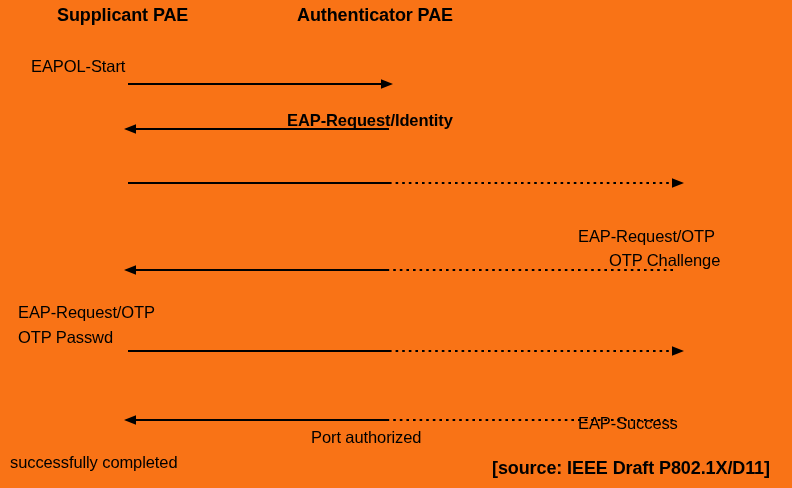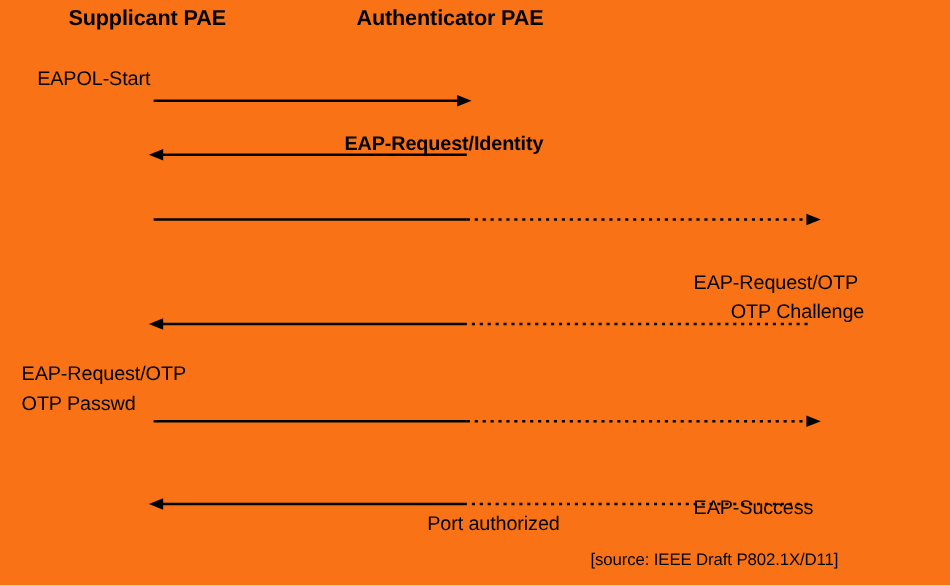--- a/index.html
+++ b/index.html
@@ -27,22 +27,22 @@
   .msg-label {
     position: absolute;
     font-size: 16.5px;
     font-weight: normal;
     color: #000000;
     white-space: nowrap;
     letter-spacing: -0.1px;
   }
   .source-note {
     position: absolute;
-    font-size: 14px;
-    font-weight: normal;
+    font-size: 18px;
+    font-weight: bold;
     color: #000000;
     white-space: nowrap;
     letter-spacing: -0.1px;
   }
   #arrow-layer {
     position: absolute;
     left: 0;
     top: 0;
     width: 792px;
     height: 488px;
@@ -78,21 +78,22 @@
 
 
   <div class="msg-label" style="left:578px; top:227px;">EAP-Request/OTP</div>
   <div class="msg-label" style="left:578px; top:251px;margin-left:31px;">OTP Challenge</div>
 
   <div class="msg-label" style="left:18px; top:303px;">EAP-Request/OTP</div>
   <div class="msg-label" style="left:18px; top:328px;text-align:center;">OTP Passwd</div>
 
   <div class="msg-label" style="left:578px; top:414px;">EAP-Success</div>
 
-  <div class="msg-label" style="left:311px; top:428px;margin-left:45px;">Port authorized</div>
+  <div class="msg-label" style="left:311px; top:428px;">Port authorized</div>
+  <div class="msg-label" style="left:10px; top:453px;">successfully completed</div>
 
   <div class="source-note" style="left:492px; top:458px;">[source: IEEE Draft P802.1X/D11]</div>
 
   <svg id="arrow-layer" viewBox="0 0 792 488" width="792" height="488">
 
     <g>
       <line class="seg-solid" x1="128" y1="84" x2="386" y2="84"></line>
       <polygon class="head-fill" points="393,84 381,79.2 381,88.8"></polygon>
     </g>
 

